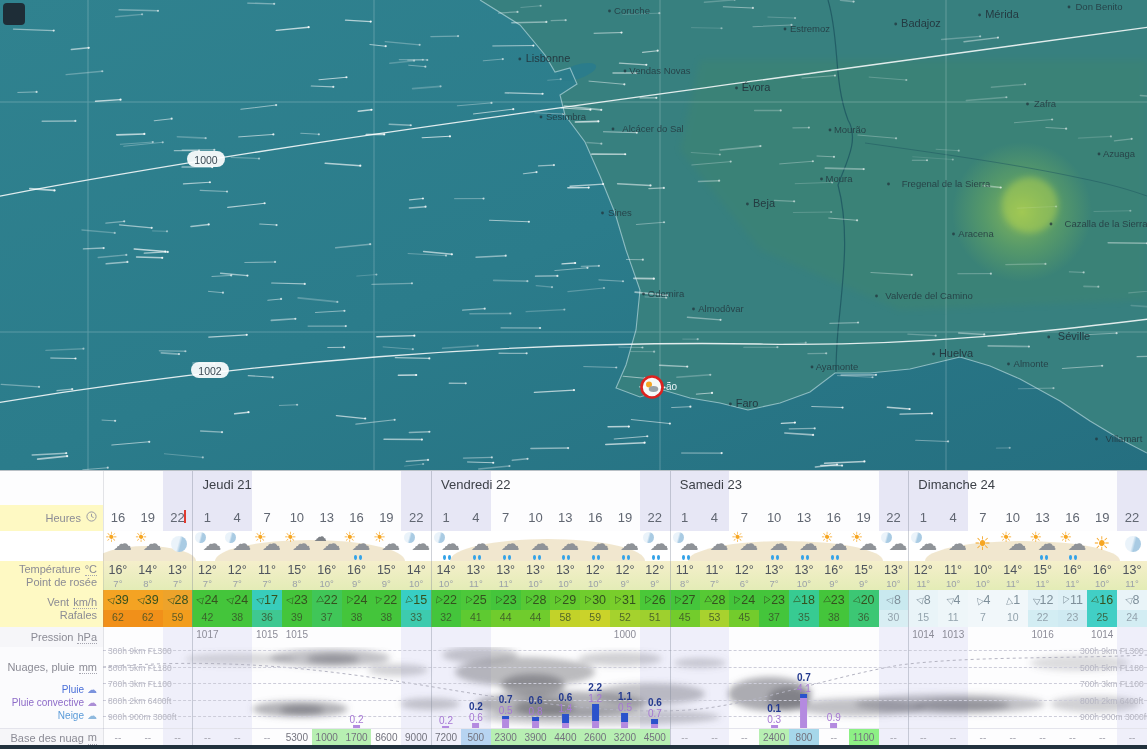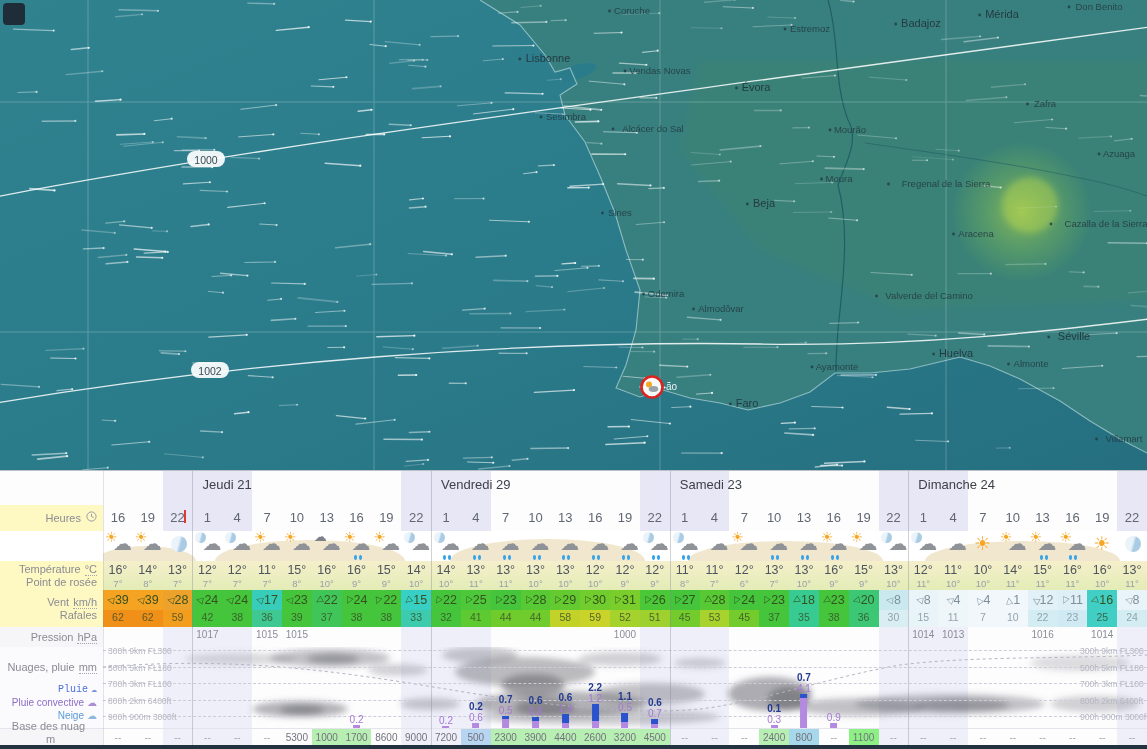--- a/index.html
+++ b/index.html
@@ -751,21 +751,21 @@
         <div class="nb low" style="left: 639.914px; width: 89.4857px; top: 156px; height: 119px;"></div>
         <div class="nb" style="left: 878.543px; width: 89.4857px; top: 0px; height: 60px;"></div>
         <div class="nb low" style="left: 878.543px; width: 89.4857px; top: 156px; height: 119px;"></div>
         <div class="nb" style="left: 1117.17px; width: 29.8286px; top: 0px; height: 60px;"></div>
         <div class="nb low" style="left: 1117.17px; width: 29.8286px; top: 156px; height: 119px;"></div>
       </div>
 
     <div class="row r-header">
       <div id="daylabels">
           <div class="daylabel" style="left: 202.486px;">Jeudi 21</div>
-          <div class="daylabel" style="left: 441.114px;">Vendredi 29</div>
+          <div class="daylabel" style="left: 441.114px;">Vendredi 22</div>
           <div class="daylabel" style="left: 679.743px;">Samedi 23</div>
           <div class="daylabel" style="left: 918.371px;">Dimanche 24</div>
         </div>
     </div>
 
     <div class="row r-hours">
       <div class="labelcell lg">
         <div style="display:flex;align-items:center;">
           <span>Heures</span>
           <span class="clockicon">
@@ -1486,21 +1486,21 @@
           <div class="gline" style="top: 52.5px;"></div>
           <div class="glab" style="left: 108px; top: 48.5px;">800h 2km 6400ft</div>
           <div class="glab" style="left: 1080px; top: 48.5px;">800h 2km 6400ft</div>
           <div class="gline" style="top: 69px;"></div>
           <div class="glab" style="left: 108px; top: 65px;">900h 900m 3000ft</div>
           <div class="glab" style="left: 1080px; top: 65px;">900h 900m 3000ft</div>
         </div>
       <div class="labelcell" style="background:#fbfbfd;justify-content:flex-start;padding-top:14px;z-index:3;">
         <div><span>Nuages, pluie</span><span class="unit">mm</span></div>
         <div style="height:9px;"></div>
-        <div class="sublab" style="color:#4a6fd8;font-family:Liberation Mono, monospace;">
+        <div class="sublab" style="color:#4a6fd8;">
             <span>Pluie</span>
             <span class="mini" style="color:#7b93dd;">☁</span>
           </div>
         <div class="sublab" style="color:#8d6bc8;">
             <span>Pluie convective</span>
             <span class="mini" style="color:#ab8ed6;">☁</span>
           </div>
         <div class="sublab" style="color:#5b9bd8;">
             <span>Neige</span>
             <span class="mini" style="color:#8fb9de;">☁</span>
@@ -1592,21 +1592,21 @@
           <div class="rainstack" style="left: 833.8px;">
             <div class="rp-lbl">0.9</div>
             <div class="bar">
               <div class="seg-p" style="height: 5px;"></div>
             </div>
           </div>
         </div>
     </div>
 
     <div class="row r-base">
-      <div class="labelcell" style="background:#f6f6f9;flex-direction:column;justify-content:flex-end;align-items:center;">
+      <div class="labelcell" style="background:#f6f6f9;flex-direction:row;justify-content:flex-end;align-items:center;">
         <span>Base des nuag</span>
           <span class="unit">m</span>
       </div>
       <div class="cells" id="base-cells">
           <div class="cell">
             <div class="bv" style="color: rgb(168, 168, 178);">--</div>
           </div>
           <div class="cell">
             <div class="bv" style="color: rgb(168, 168, 178);">--</div>
           </div>

